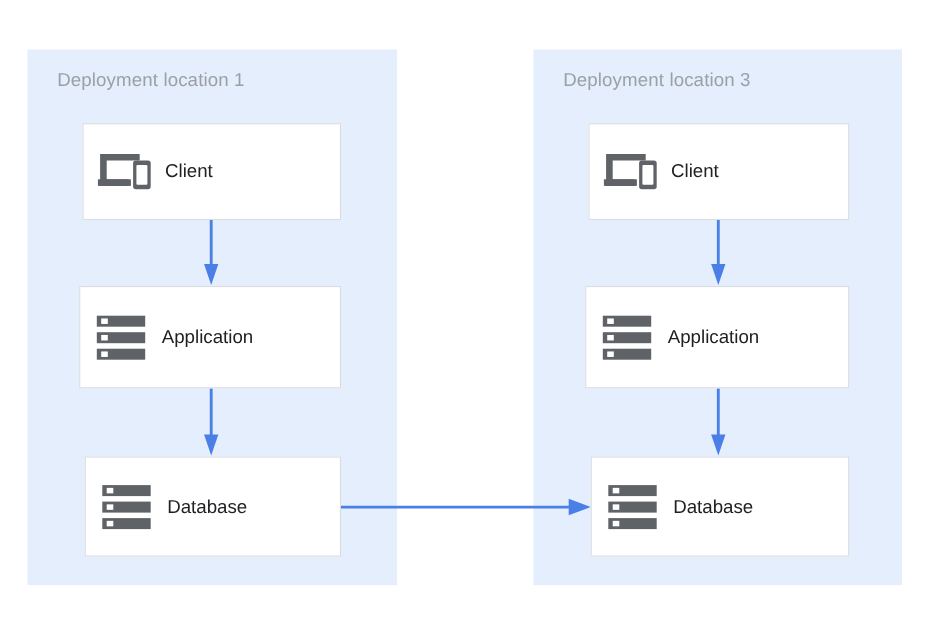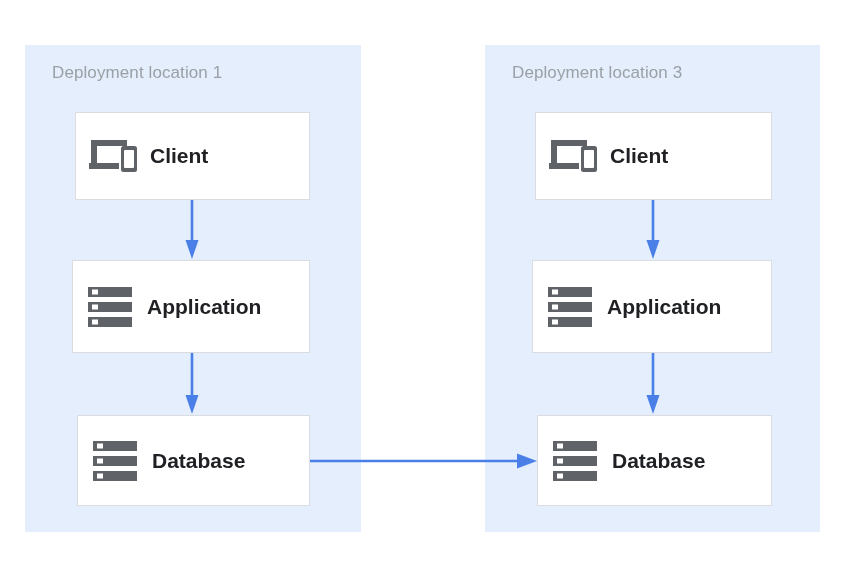--- a/index.html
+++ b/index.html
@@ -51,25 +51,24 @@
   }
   .node .icon-slot {
     width: 74px;
     min-width: 74px;
     height: 100%;
     display: flex;
     align-items: center;
     justify-content: center;
   }
   .node .node-label {
-    font-size: 21px;
+    font-size: 17px;
     line-height: 24px;
     color: #202124;
     white-space: nowrap;
-    font-weight: bold;
   }
 
   
   #node-client-1 { left: 75px; top: 112px; width: 235px; height: 88px; }
   #node-app-1    { left: 72px; top: 260px; width: 238px; height: 93px; }
   #node-db-1     { left: 77px; top: 415px; width: 233px; height: 91px; }
   
   #node-client-2 { left: 535px; top: 112px; width: 237px; height: 88px; }
   #node-app-2    { left: 532px; top: 260px; width: 240px; height: 93px; }
   #node-db-2     { left: 537px; top: 415px; width: 235px; height: 91px; }

